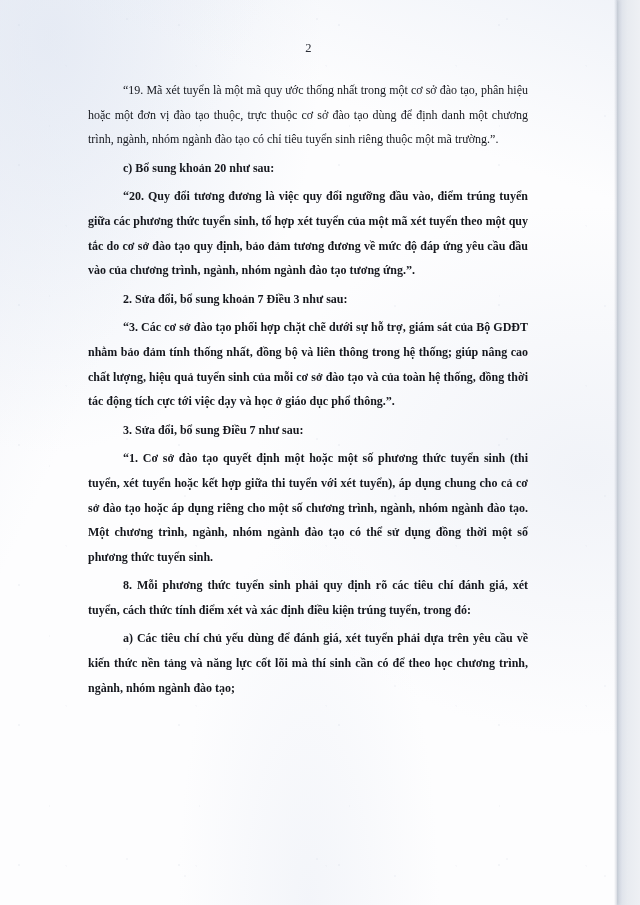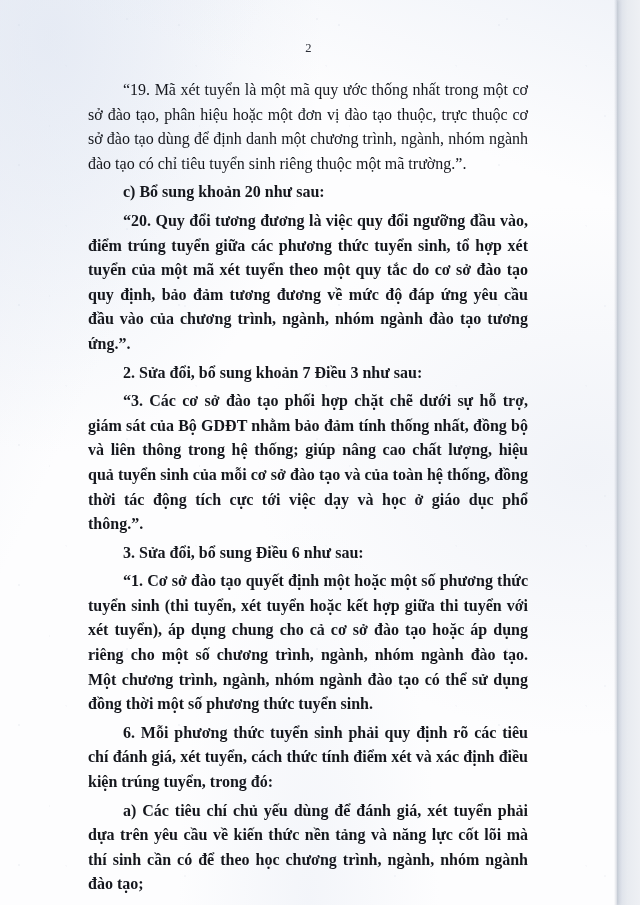--- a/index.html
+++ b/index.html
@@ -87,21 +87,21 @@
     letter-spacing: 0.2px;
   }
 
   
   #body-text {
     position: absolute;
     left: 88px;
     top: 78px;
     width: 440px;
     color: #15171d;
-    font-size: 16px;
+    font-size: 12px;
     line-height: 24.6px;
     text-align: justify;
     text-justify: inter-word;
     -webkit-font-smoothing: antialiased;
   }
 
   #body-text p {
     margin: 0;
     text-indent: 35px;
     text-align: justify;
@@ -130,25 +130,25 @@
       <p>“19. Mã xét tuyển là một mã quy ước thống nhất trong một cơ sở đào tạo, phân hiệu hoặc một đơn vị đào tạo thuộc, trực thuộc cơ sở đào tạo dùng để định danh một chương trình, ngành, nhóm ngành đào tạo có chỉ tiêu tuyển sinh riêng thuộc một mã trường.”.</p>
 
       <p class="gap">c) Bổ sung khoản 20 như sau:</p>
 
       <p class="gap">“20. Quy đổi tương đương là việc quy đổi ngưỡng đầu vào, điểm trúng tuyển giữa các phương thức tuyển sinh, tổ hợp xét tuyển của một mã xét tuyển theo một quy tắc do cơ sở đào tạo quy định, bảo đảm tương đương về mức độ đáp ứng yêu cầu đầu vào của chương trình, ngành, nhóm ngành đào tạo tương ứng.”.</p>
 
       <p class="gap">2. Sửa đổi, bổ sung khoản 7 Điều 3 như sau:</p>
 
       <p class="gap">“3. Các cơ sở đào tạo phối hợp chặt chẽ dưới sự hỗ trợ, giám sát của Bộ GDĐT nhằm bảo đảm tính thống nhất, đồng bộ và liên thông trong hệ thống; giúp nâng cao chất lượng, hiệu quả tuyển sinh của mỗi cơ sở đào tạo và của toàn hệ thống, đồng thời tác động tích cực tới việc dạy và học ở giáo dục phổ thông.”.</p>
 
-      <p class="gap">3. Sửa đổi, bổ sung Điều 6 như sau:</p>
+      <p class="gap">3. Sửa đổi, bổ sung Điều 7 như sau:</p>
 
       <p class="gap">“1. Cơ sở đào tạo quyết định một hoặc một số phương thức tuyển sinh (thi tuyển, xét tuyển hoặc kết hợp giữa thi tuyển với xét tuyển), áp dụng chung cho cả cơ sở đào tạo hoặc áp dụng riêng cho một số chương trình, ngành, nhóm ngành đào tạo. Một chương trình, ngành, nhóm ngành đào tạo có thể sử dụng đồng thời một số phương thức tuyển sinh.</p>
 
-      <p class="gap">6. Mỗi phương thức tuyển sinh phải quy định rõ các tiêu chí đánh giá, xét tuyển, cách thức tính điểm xét và xác định điều kiện trúng tuyển, trong đó:</p>
+      <p class="gap">8. Mỗi phương thức tuyển sinh phải quy định rõ các tiêu chí đánh giá, xét tuyển, cách thức tính điểm xét và xác định điều kiện trúng tuyển, trong đó:</p>
 
       <p class="gap">a) Các tiêu chí chủ yếu dùng để đánh giá, xét tuyển phải dựa trên yêu cầu về kiến thức nền tảng và năng lực cốt lõi mà thí sinh cần có để theo học chương trình, ngành, nhóm ngành đào tạo;</p>
 
 
     </div>
 
   </div>
 
   <div id="page-edge"></div>
   <div id="grain"></div>

